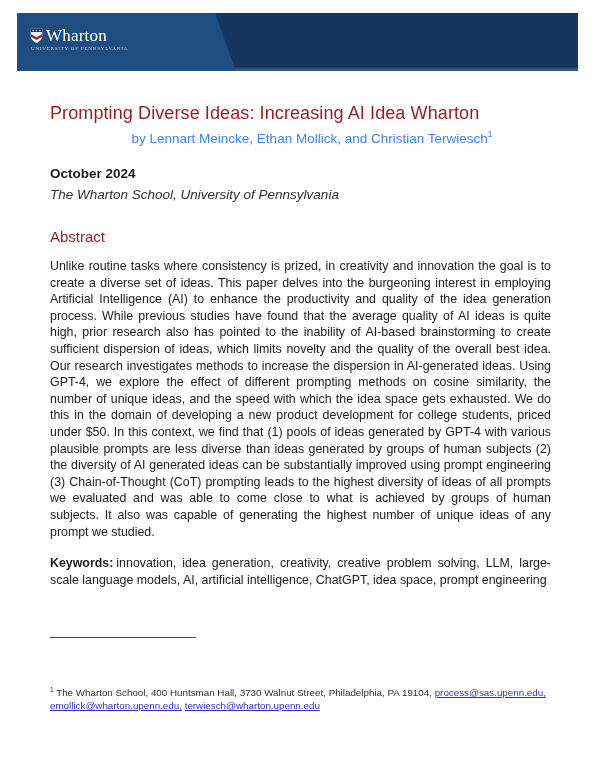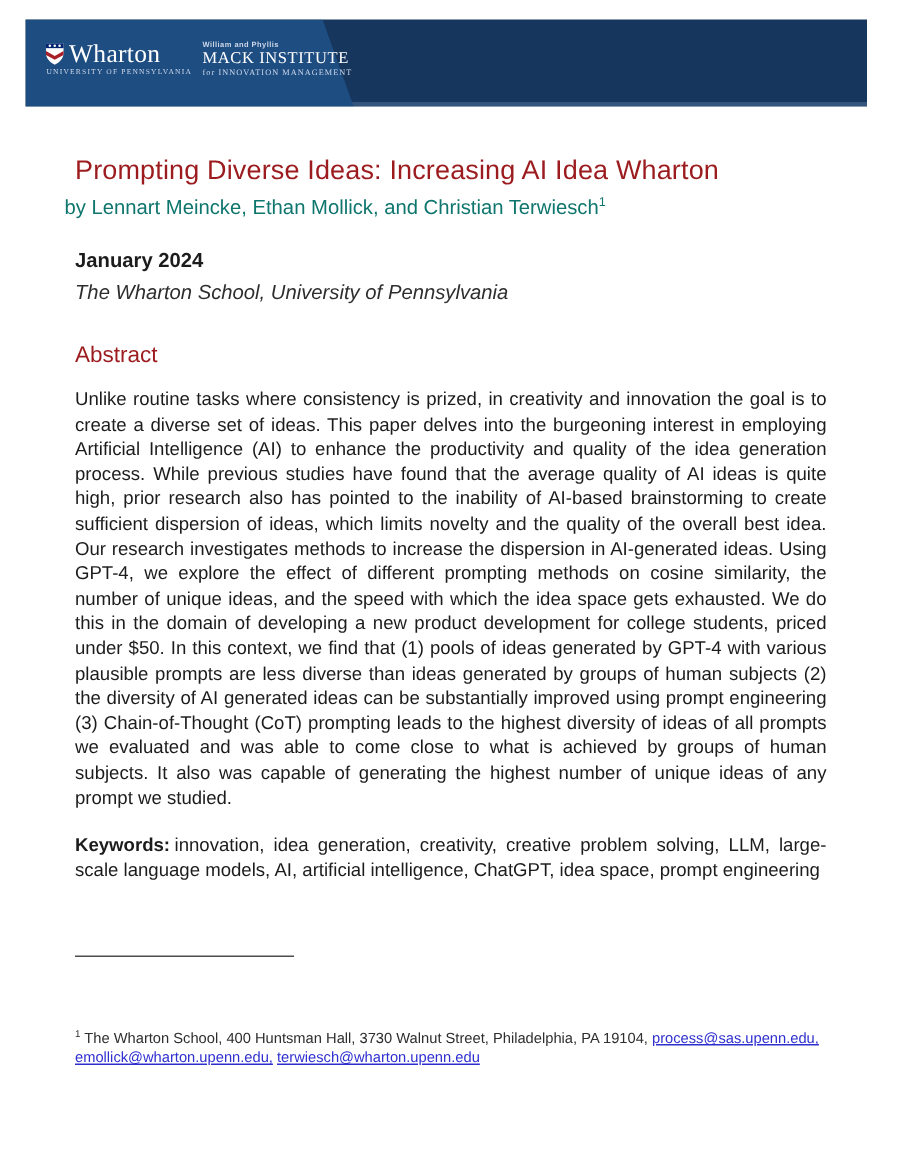--- a/index.html
+++ b/index.html
@@ -71,22 +71,22 @@
   }
 
   
   .title {
     position: absolute; left: 50px; top: 103px; width: 510px;
     font-size: 18px; font-weight: normal;
     color: #9b1b1e;
     letter-spacing: 0.1px;
   }
   .byline {
-    position: absolute; left: 43px; top: 129px; width: 500px;
-    font-size: 13.5px; color: #0f766e;
+    position: absolute; left: 62px; top: 129px; width: 500px;
+    font-size: 13.5px; color: #3b82f6; text-align: center;
   }
   .byline sup { font-size: 8.5px; }
   .date-line {
     position: absolute; left: 50px; top: 166px;
     font-size: 13.5px; font-weight: bold; color: #1c1c1c;
   }
   .affiliation {
     position: absolute; left: 50px; top: 187px;
     font-size: 13.5px; font-style: italic; color: #2e2e2e;
   }
@@ -139,33 +139,28 @@
           <rect x="1" y="1" width="18" height="5" fill="#01256e"></rect>
           <circle cx="5" cy="3.5" r="1.3" fill="#ffffff"></circle>
           <circle cx="10" cy="3.5" r="1.3" fill="#ffffff"></circle>
           <circle cx="15" cy="3.5" r="1.3" fill="#ffffff"></circle>
           <polygon points="1,9 10,14 19,9 19,13 10,18 1,13" fill="#a8202a"></polygon>
         </svg>
         <span class="wharton-name">Wharton</span>
       </div>
       <span class="wharton-univ">University of Pennsylvania</span>
     </div>
-    <div class="mack-block">
-      <span class="mack-line1">William and Phyllis</span>
-      <span class="mack-line2">MACK INSTITUTE</span>
-      <span class="mack-line3">for INNOVATION MANAGEMENT</span>
-    </div>
   </div>
 </div>
 
 <h1 class="title">Prompting Diverse Ideas: Increasing AI Idea Wharton</h1>
 
 <p class="byline"><span>by Lennart Meincke, Ethan Mollick, and Christian Terwiesch</span><sup>1</sup></p>
 
-<p class="date-line">January 2024</p>
+<p class="date-line">October 2024</p>
 
 <p class="affiliation">The Wharton School, University of Pennsylvania</p>
 
 <h2 class="abstract-heading">Abstract</h2>
 
 <p class="abstract-body">Unlike routine tasks where consistency is prized, in creativity and innovation the goal is to create a diverse set of ideas. This paper delves into the burgeoning interest in employing Artificial Intelligence (AI) to enhance the productivity and quality of the idea generation process. While previous studies have found that the average quality of AI ideas is quite high, prior research also has pointed to the inability of AI-based brainstorming to create sufficient dispersion of ideas, which limits novelty and the quality of the overall best idea. Our research investigates methods to increase the dispersion in AI-generated ideas. Using GPT-4, we explore the effect of different prompting methods on cosine similarity, the number of unique ideas, and the speed with which the idea space gets exhausted. We do this in the domain of developing a new product development for college students, priced under $50. In this context, we find that (1) pools of ideas generated by GPT-4 with various plausible prompts are less diverse than ideas generated by groups of human subjects (2) the diversity of AI generated ideas can be substantially improved using prompt engineering (3) Chain-of-Thought (CoT) prompting leads to the highest diversity of ideas of all prompts we evaluated and was able to come close to what is achieved by groups of human subjects. It also was capable of generating the highest number of unique ideas of any prompt we studied.</p>
 
 <p class="keywords"><b>Keywords:</b><span>innovation, idea generation, creativity, creative problem solving, LLM, large-scale language models, AI, artificial intelligence, ChatGPT, idea space, prompt engineering</span></p>
 
 <div class="footnote-rule"></div>

